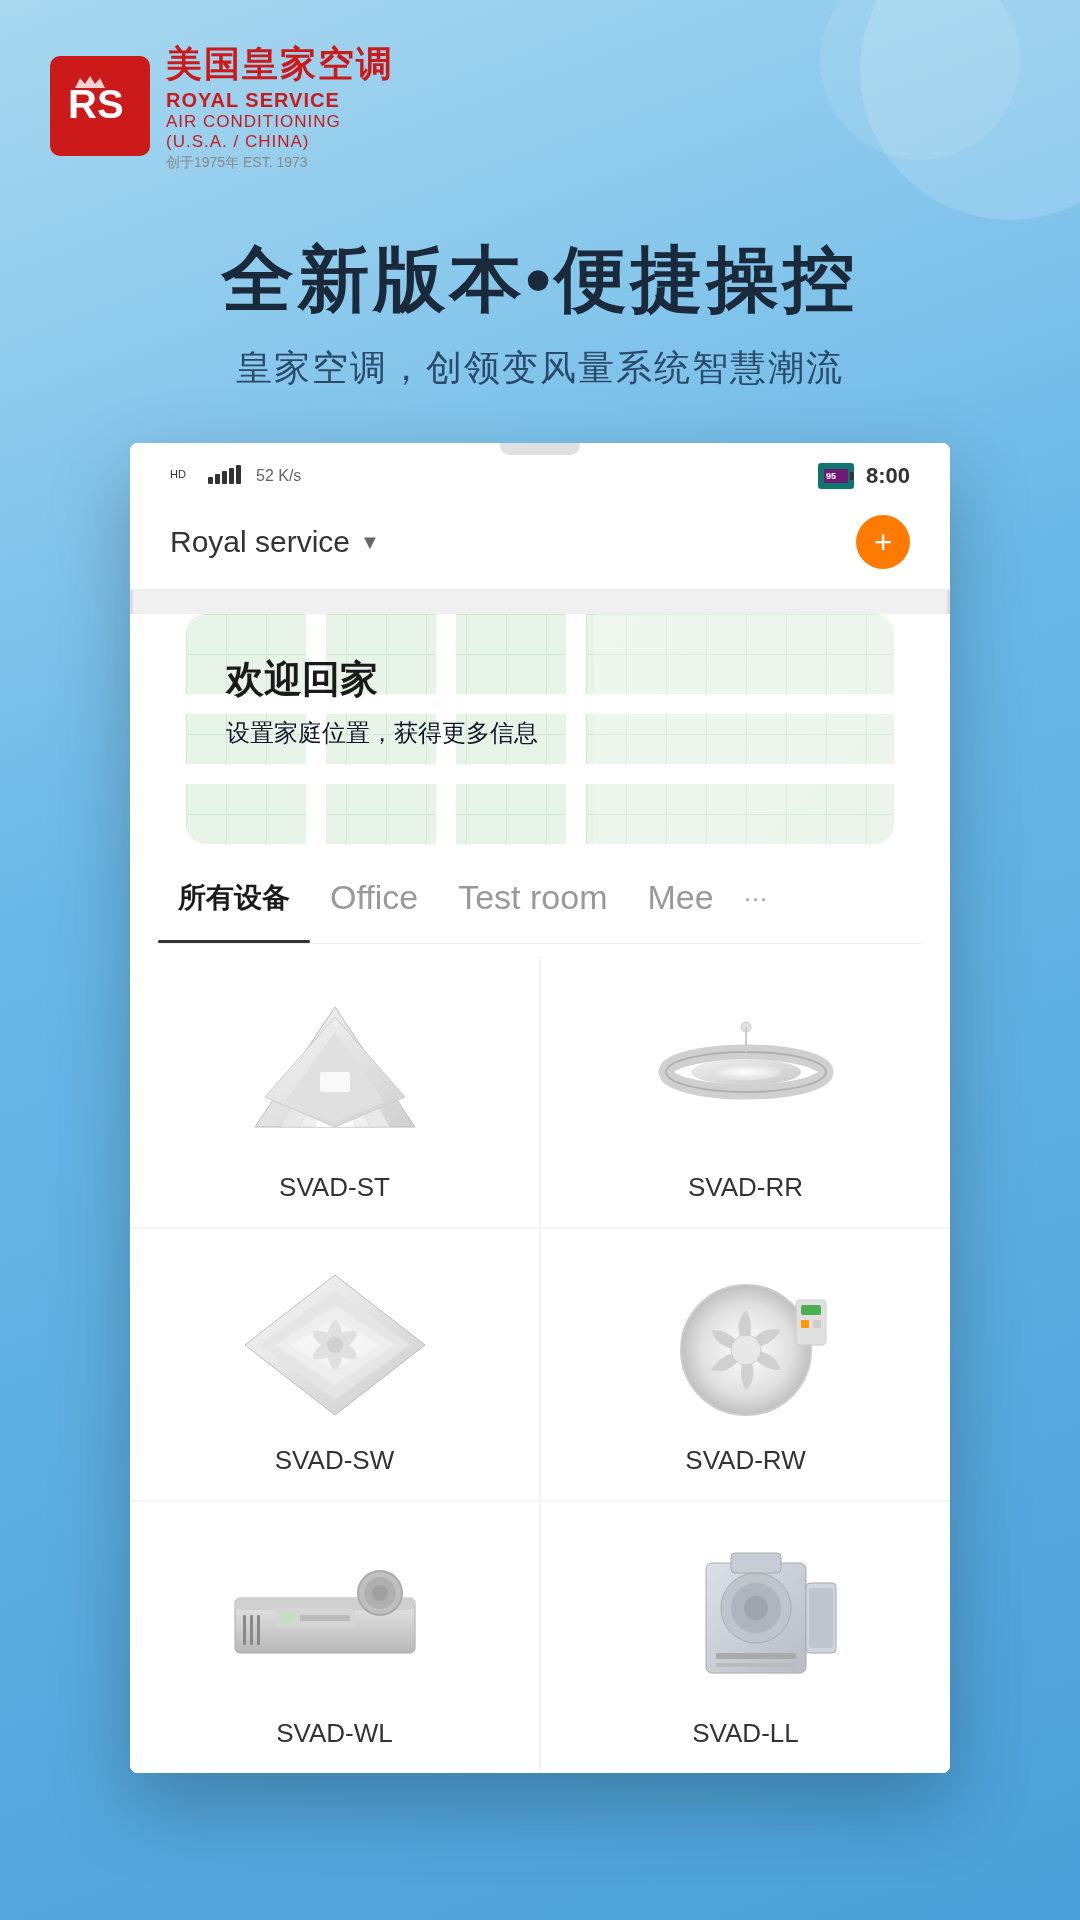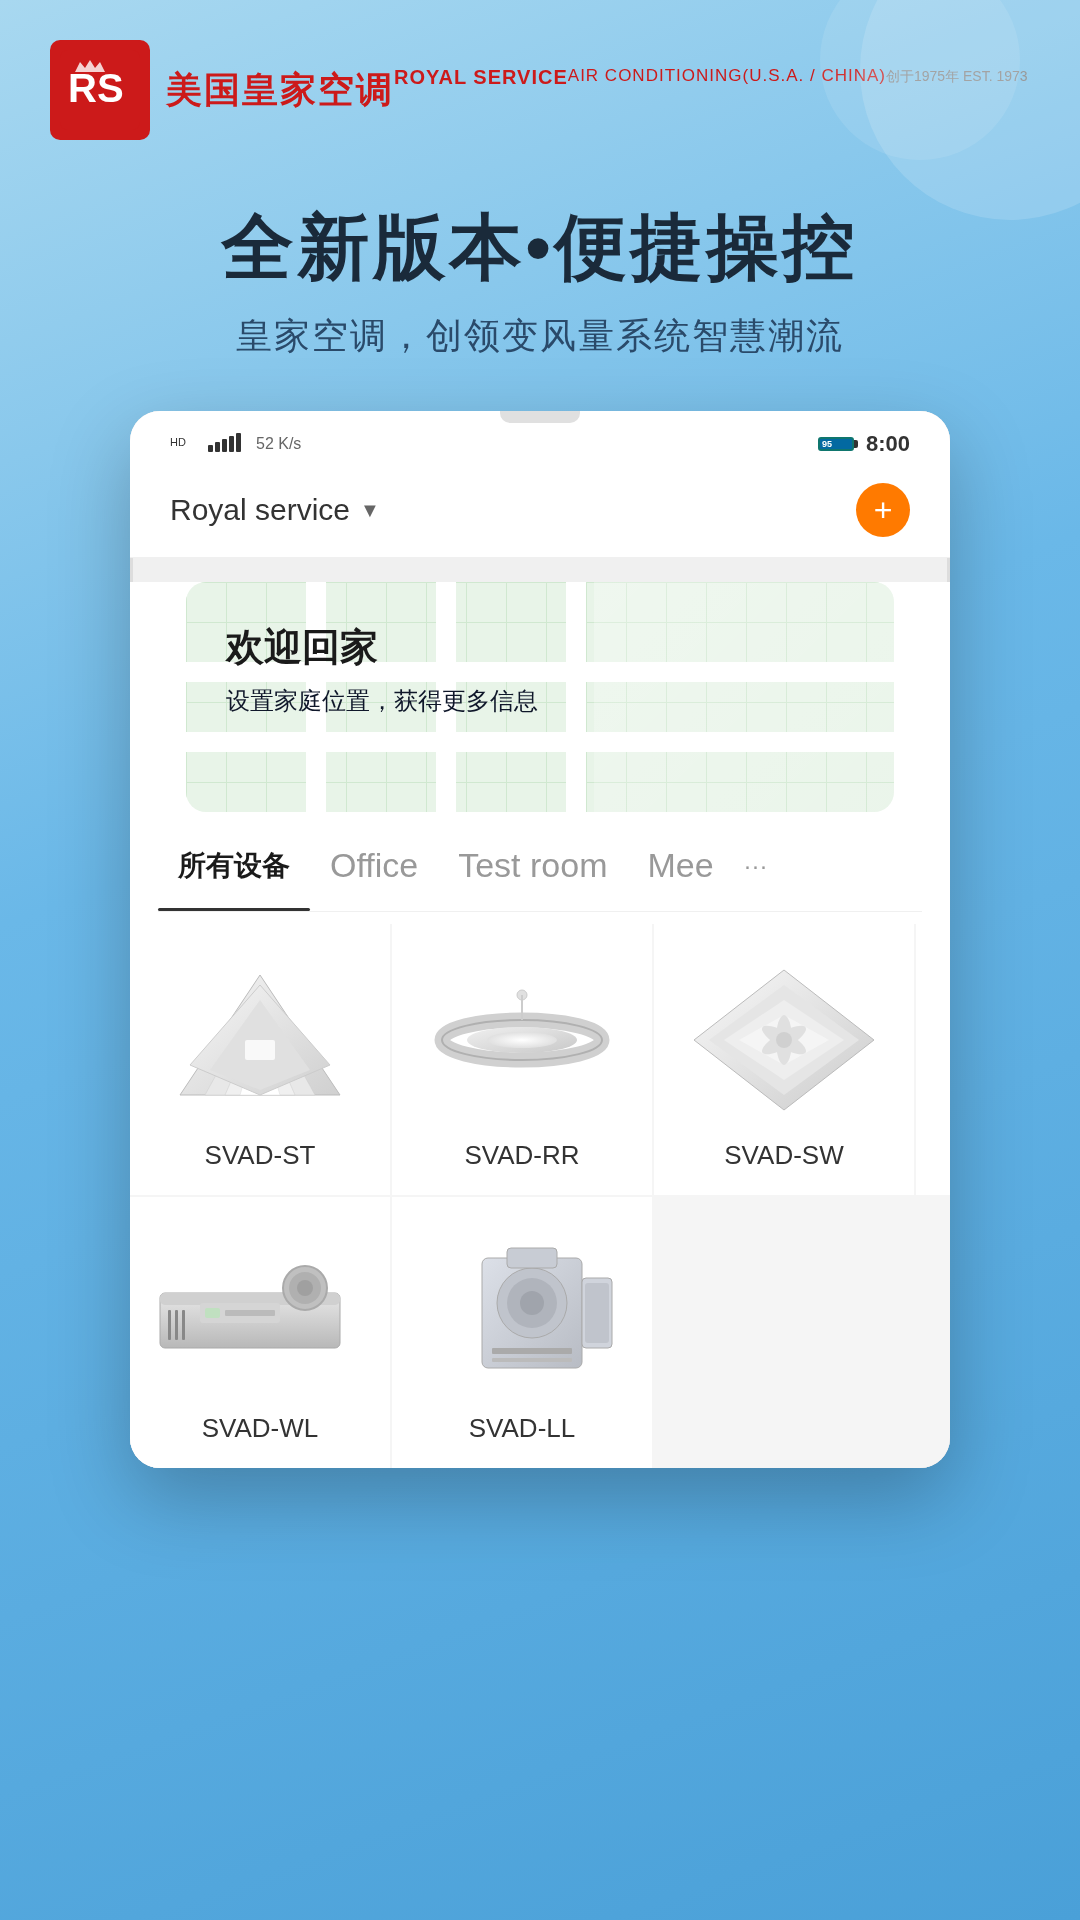--- a/index.html
+++ b/index.html
@@ -52,21 +52,21 @@
       justify-content: center;
       color: white;
       font-weight: bold;
       font-size: 32px;
       position: relative;
       overflow: hidden;
     }
     .logo-icon svg { width: 80px; height: 80px; }
     .logo-text {
       display: flex;
-      flex-direction: row;
+      flex-direction: column;
     }
     .logo-text-main {
       font-size: 36px;
       color: #cc1a1a;
       font-weight: bold;
       letter-spacing: 2px;
     }
     .logo-text-sub {
       font-size: 20px;
       color: #cc1a1a;
@@ -104,21 +104,21 @@
 
     
     .phone-wrapper {
       display: flex;
       justify-content: center;
       padding: 0 60px 60px;
     }
     .phone {
       width: 820px;
       background: #f0f0f0;
-      border-radius: 30px;
+      border-radius: 8px;
       box-shadow: 0 30px 80px rgba(0,0,0,0.25), inset 0 0 0 3px #ddd;
       overflow: hidden;
       position: relative;
     }
 
     
     .status-bar {
       background: white;
       padding: 20px 40px 10px;
       display: flex;
@@ -138,25 +138,25 @@
       display: flex;
       align-items: center;
       gap: 12px;
       font-size: 22px;
       font-weight: 600;
       color: #333;
     }
     .battery-icon {
       display: inline-block;
       width: 36px;
-      height: 14px;
-      border: 2px solid #0f766e;
+      height: 26px;
+      border: 6px solid #0f766e;
       border-radius: 3px;
       position: relative;
-      background: #0369a1;
+      background: #701a75;
     }
     .battery-icon::after {
       content: '';
       position: absolute;
       right: -6px;
       top: 50%;
       transform: translateY(-50%);
       width: 4px;
       height: 8px;
       background: #333;
@@ -296,21 +296,21 @@
     .tab-more {
       font-size: 24px;
       color: #999;
       margin-left: 10px;
     }
 
     
     .device-grid {
       background: #f5f5f5;
       display: grid;
-      grid-template-columns: 1fr 1fr 1fr 1fr;
+      grid-template-columns: 1fr 1fr;
       gap: 2px;
     }
     .device-card {
       background: white;
       padding: 36px 20px 24px;
       display: flex;
       flex-direction: column;
       align-items: center;
       gap: 20px;
     }

